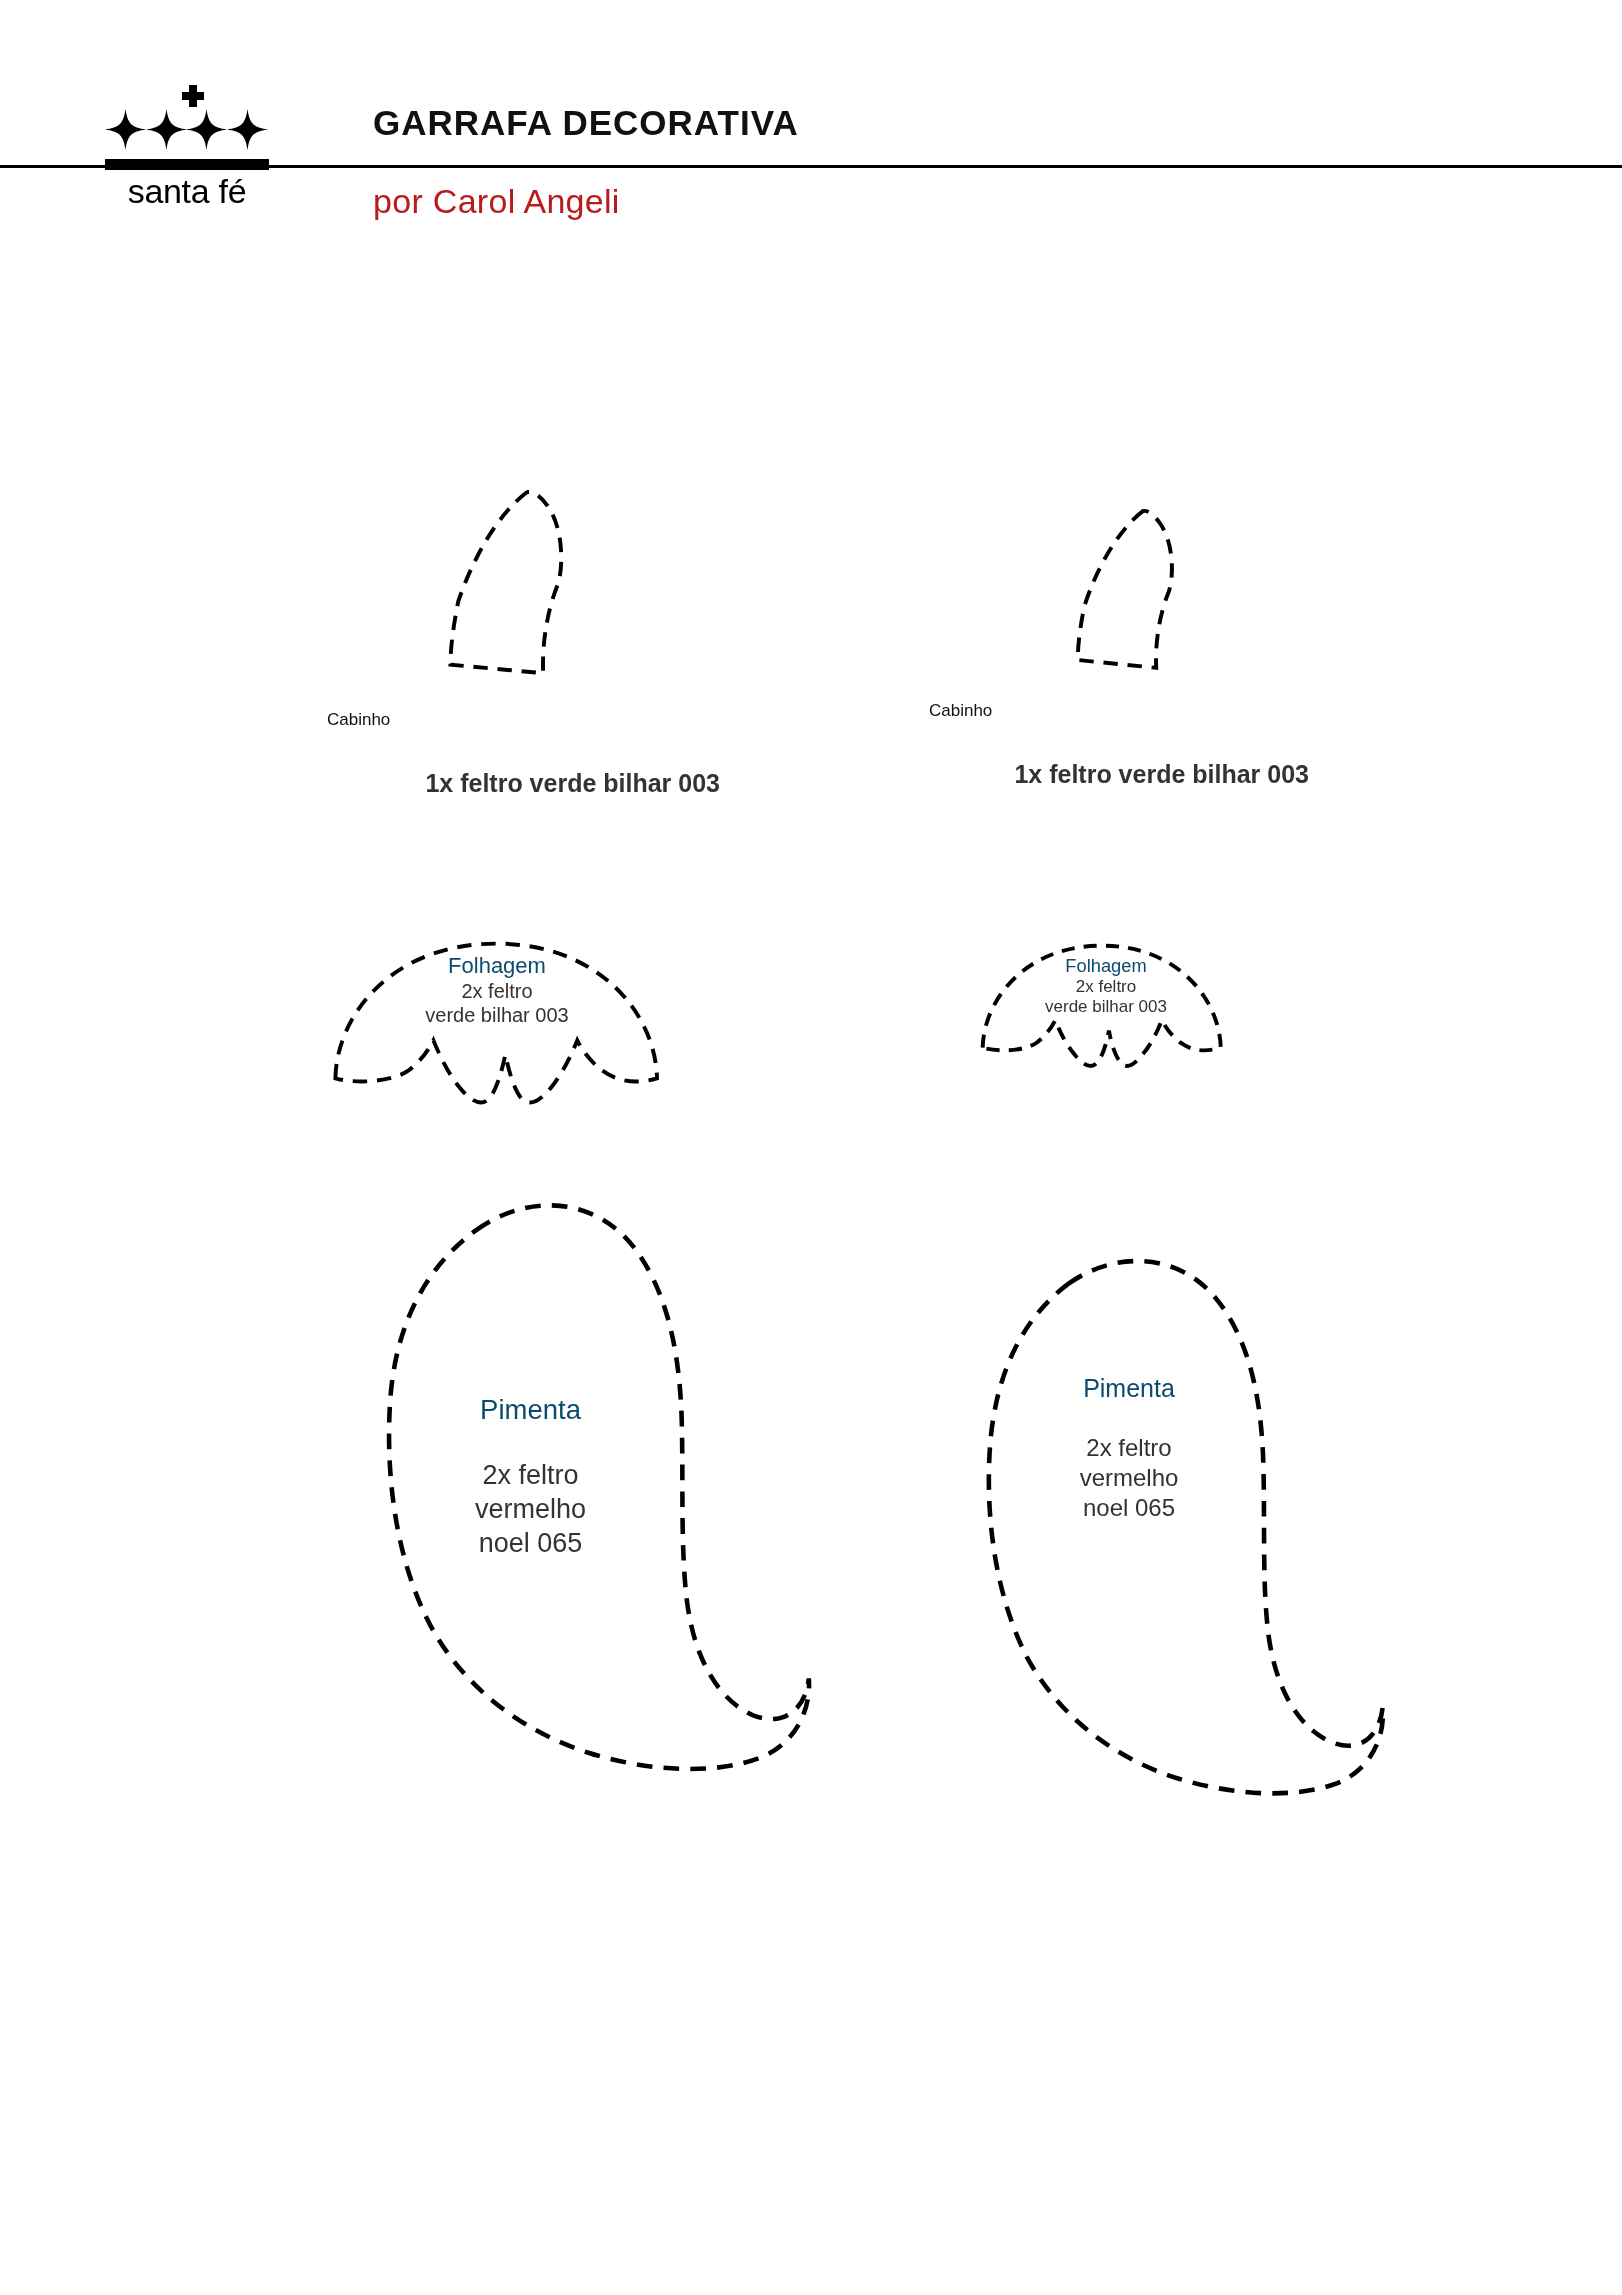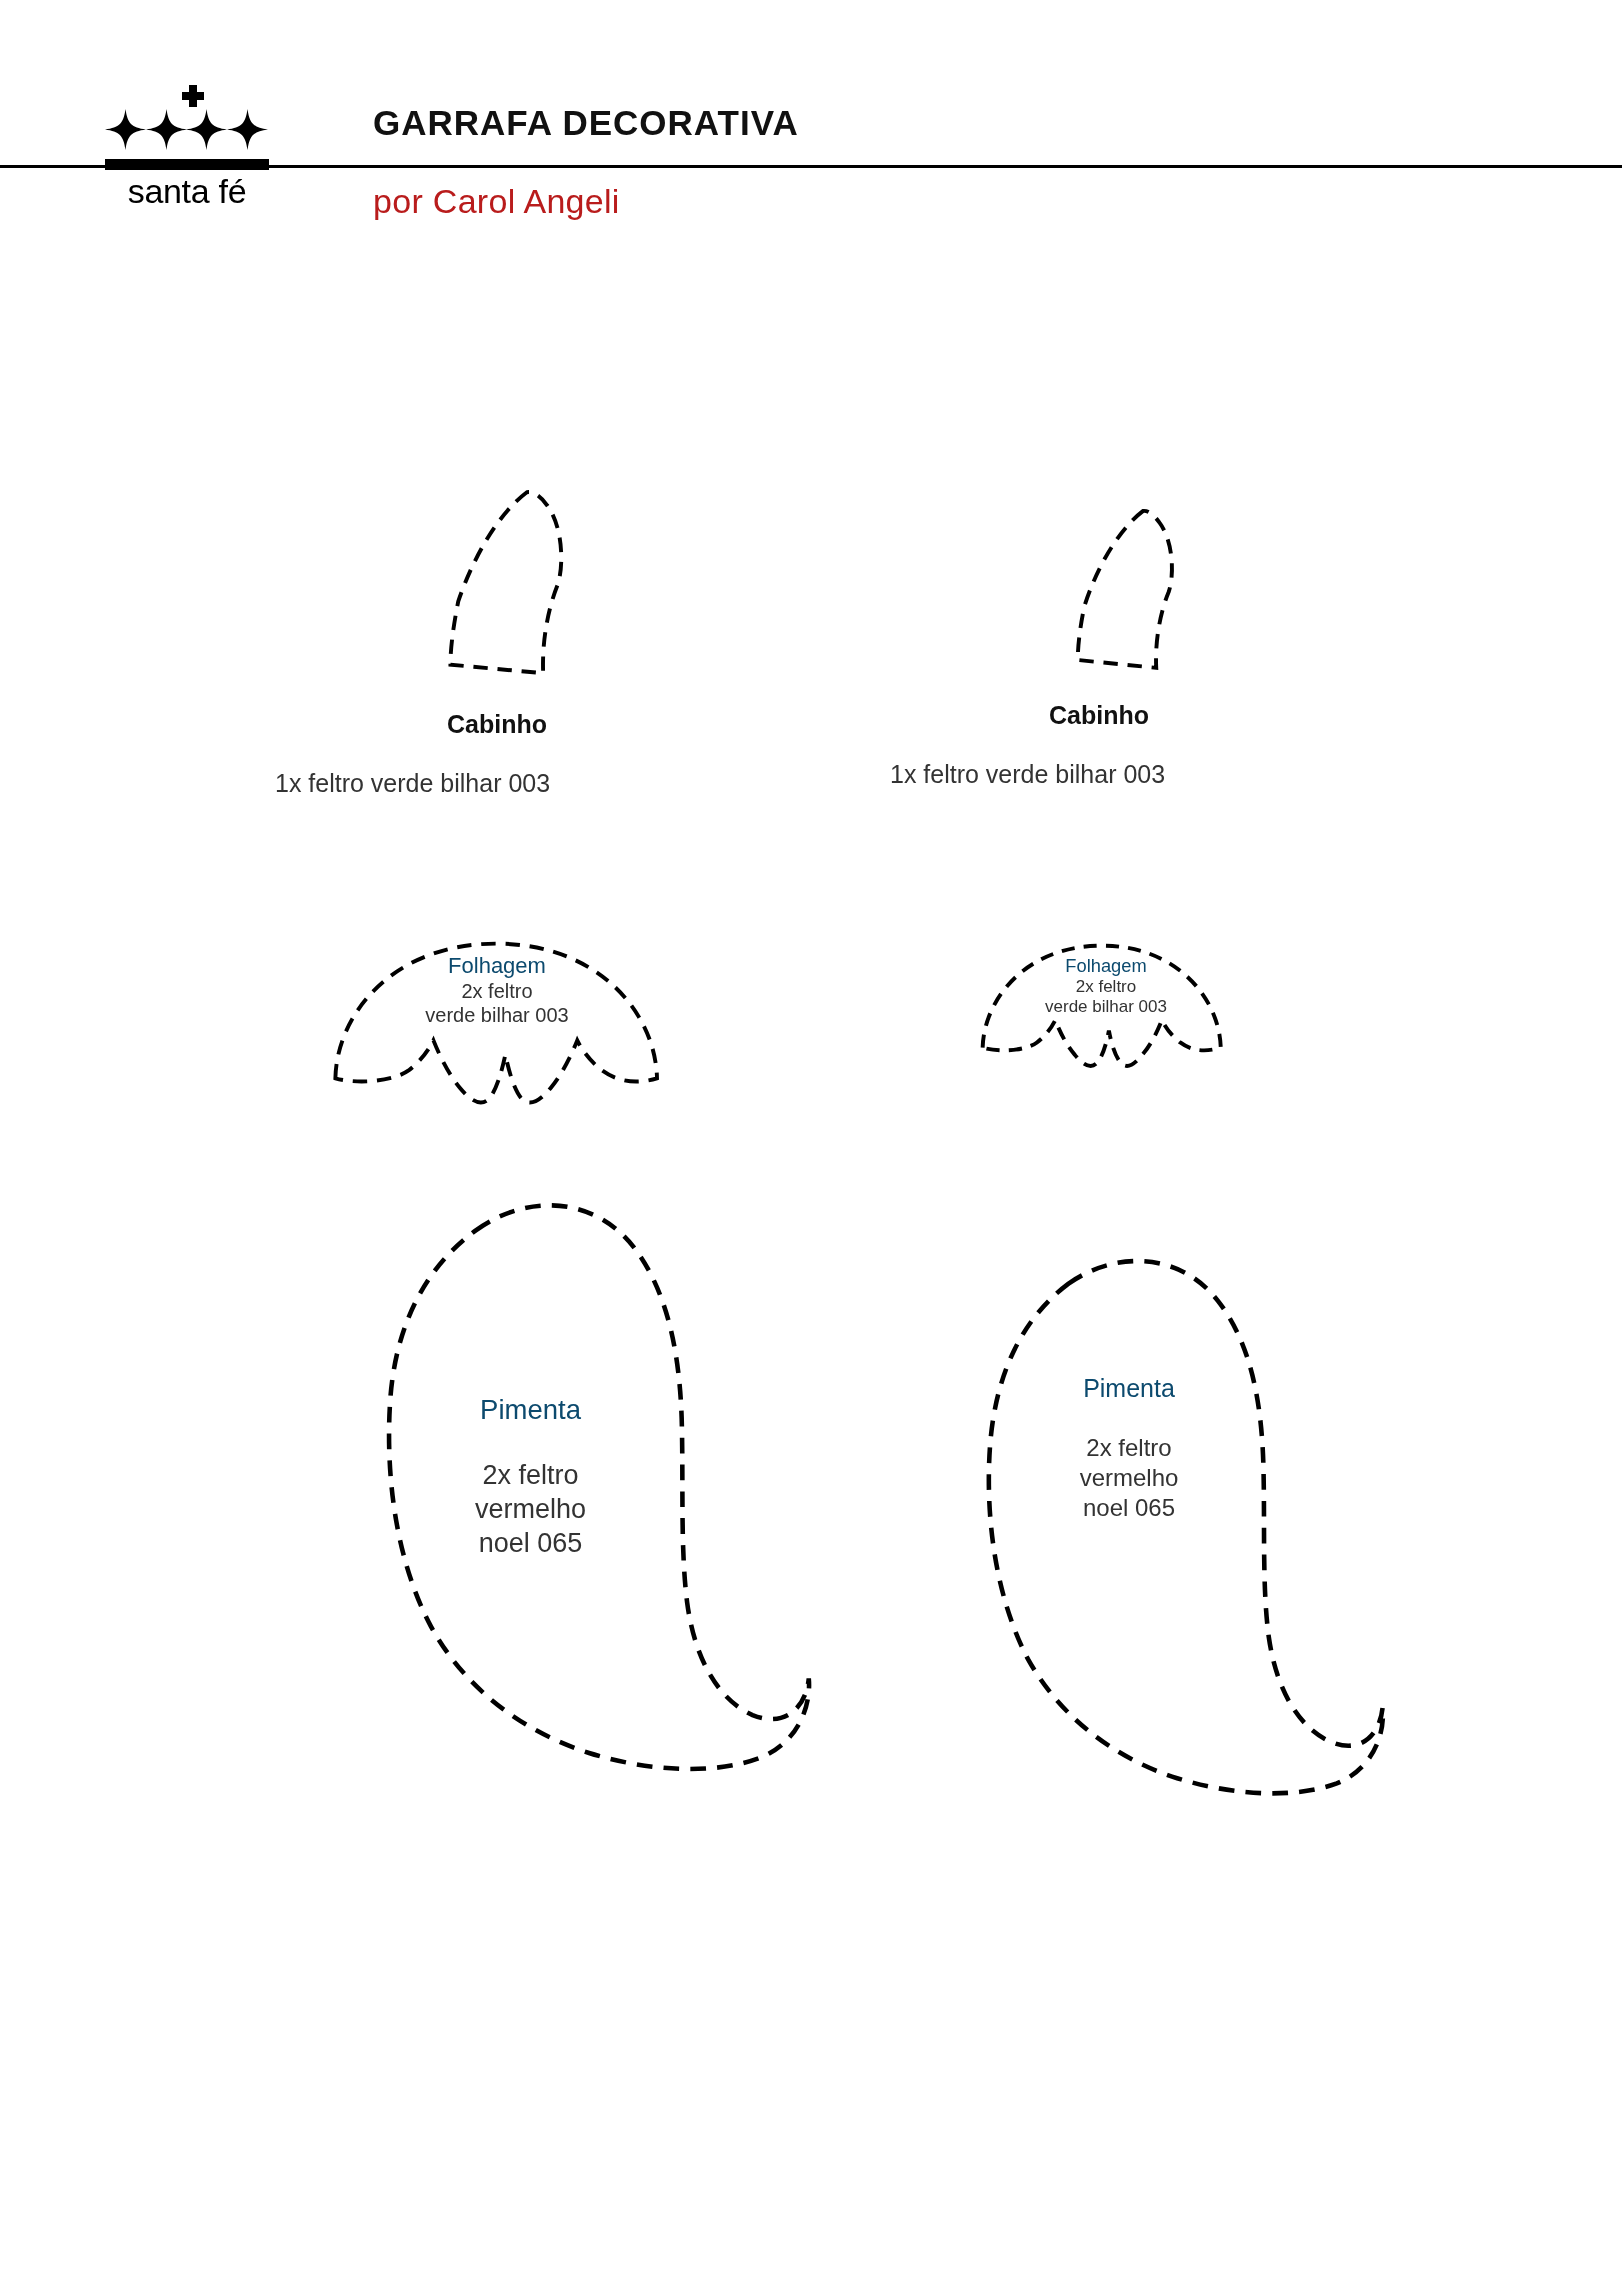--- a/index.html
+++ b/index.html
@@ -101,31 +101,31 @@
   .piece { position: absolute; }
   .piece svg { display: block; overflow: visible; }
   .outline {
     fill: none;
     stroke: #000000;
     stroke-linecap: butt;
   }
 
   .caption-title {
     position: absolute;
-    text-align: center;
+    text-align: left;
+    font-size: 17px;
+    font-weight: 400;
+    color: #111111;
+    white-space: nowrap;
+  }
+  .caption-sub {
+    position: absolute;
+    text-align: right;
     font-size: 25px;
     font-weight: 700;
-    color: #111111;
-    white-space: nowrap;
-  }
-  .caption-sub {
-    position: absolute;
-    text-align: left;
-    font-size: 25px;
-    font-weight: 400;
     color: #333333;
     white-space: nowrap;
     line-height: 1.18;
   }
 
   
   .inner-label {
     position: absolute;
     text-align: center;
     pointer-events: none;

